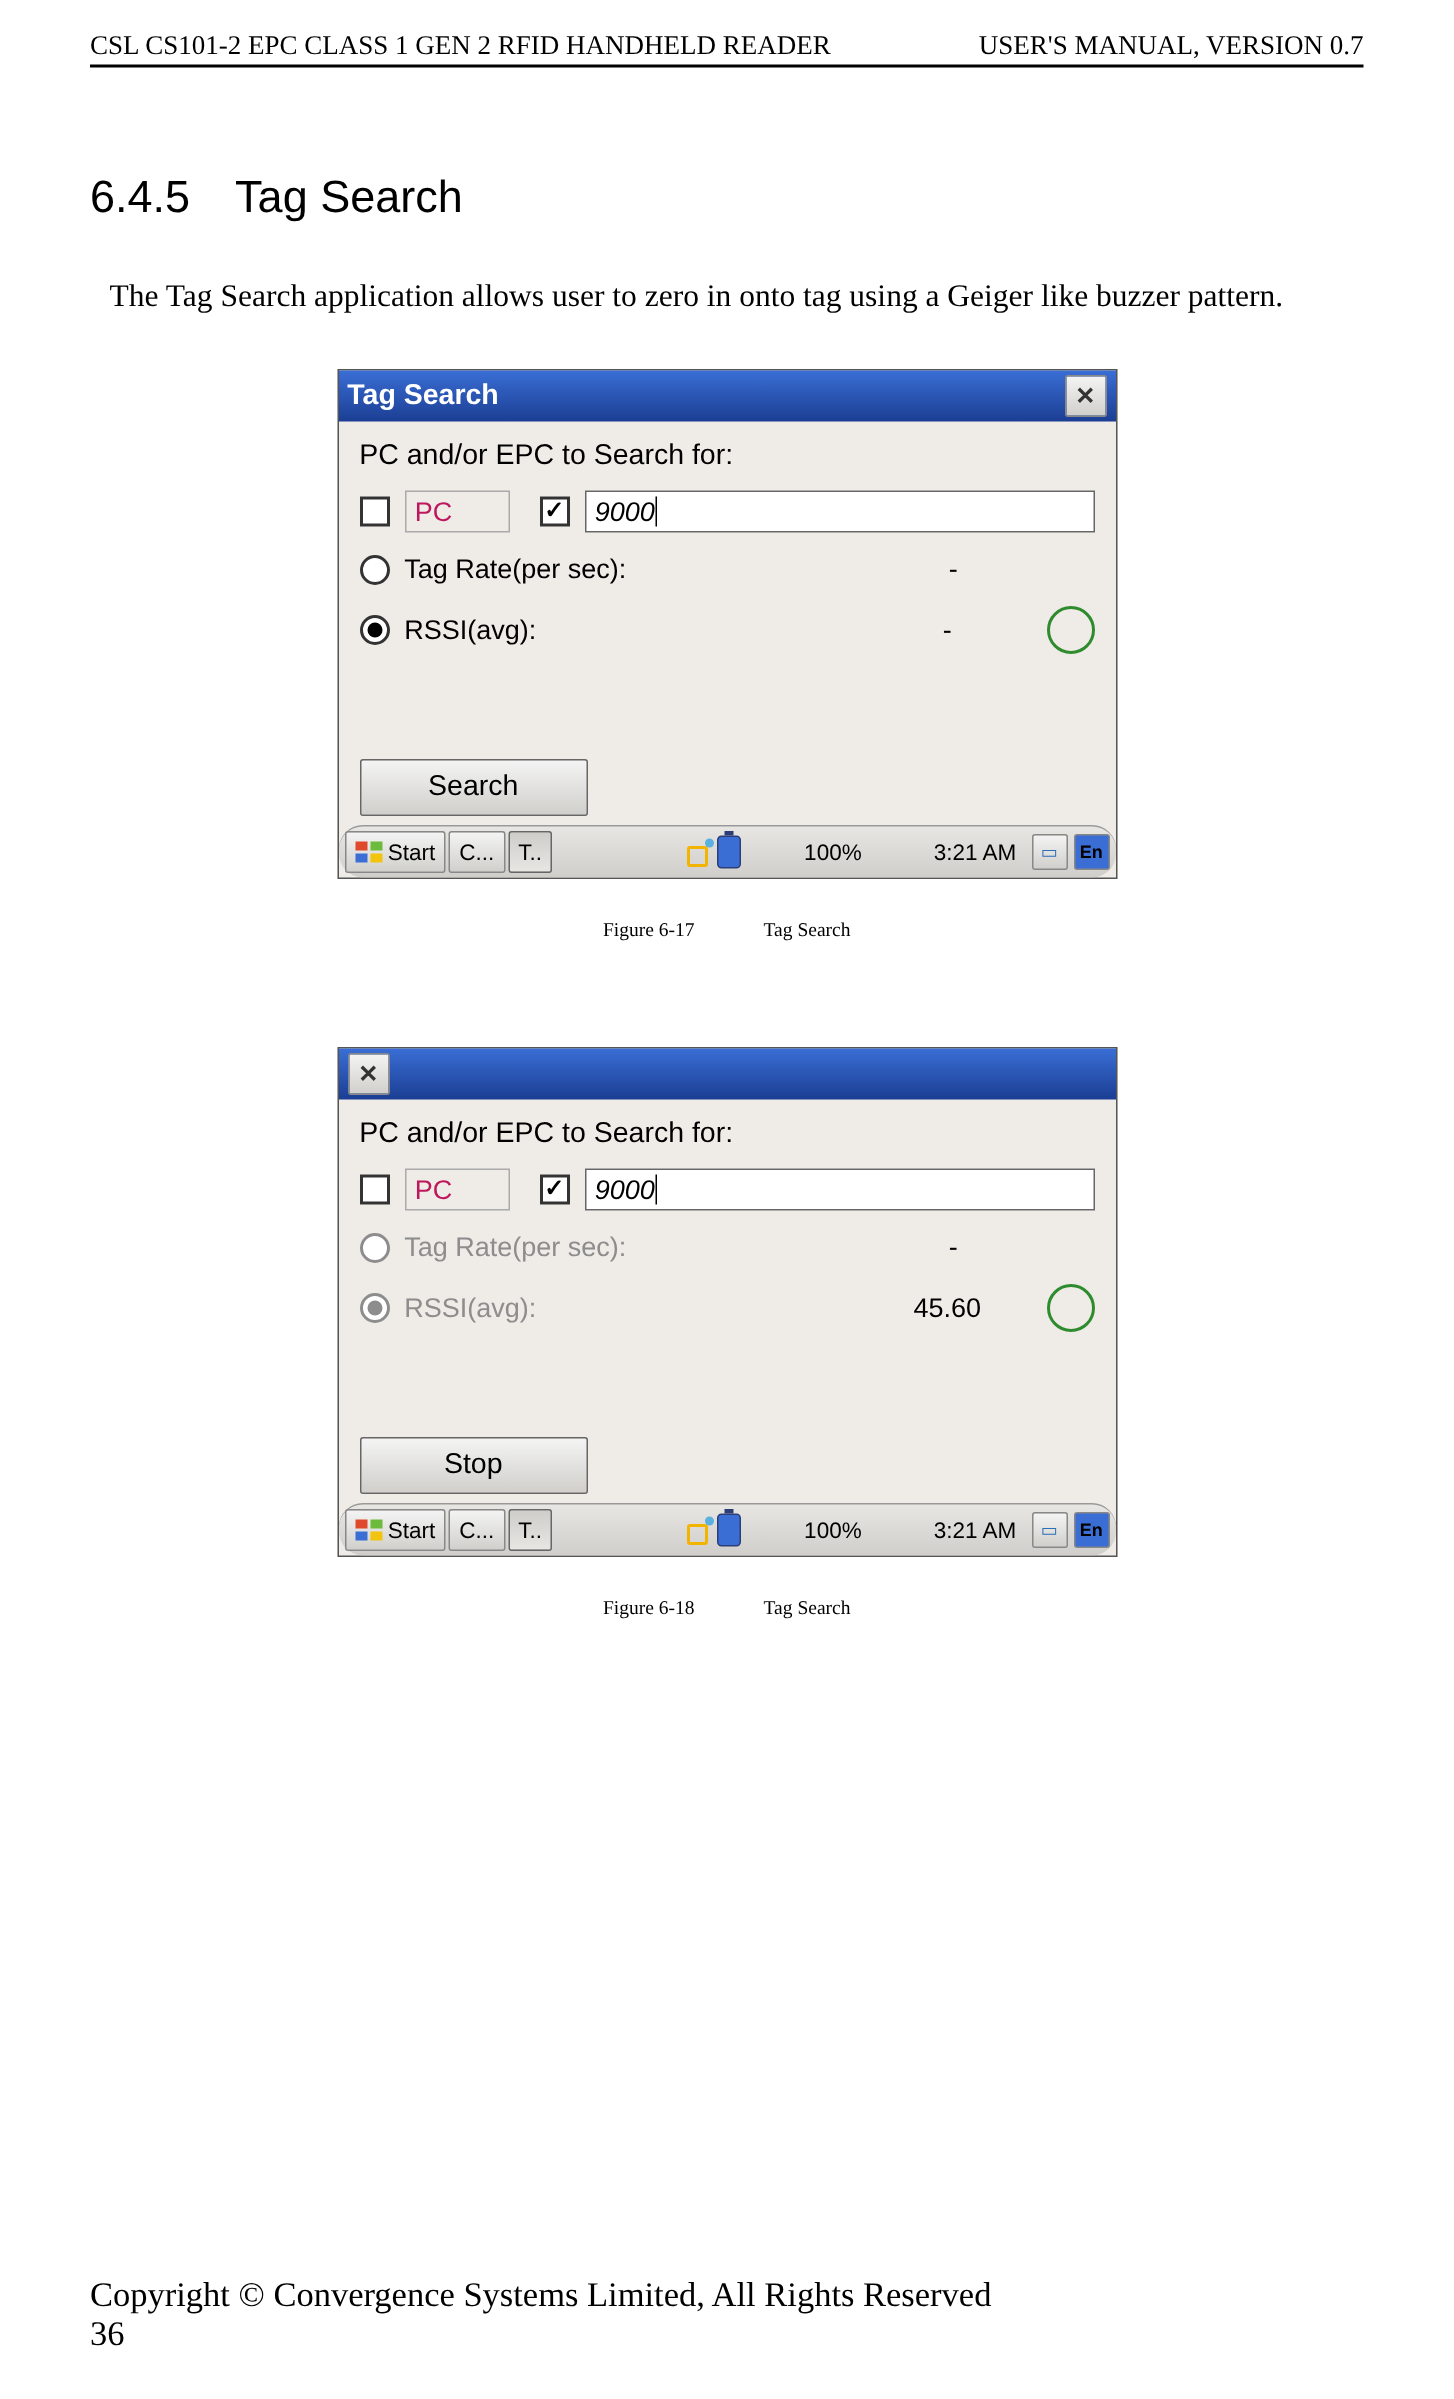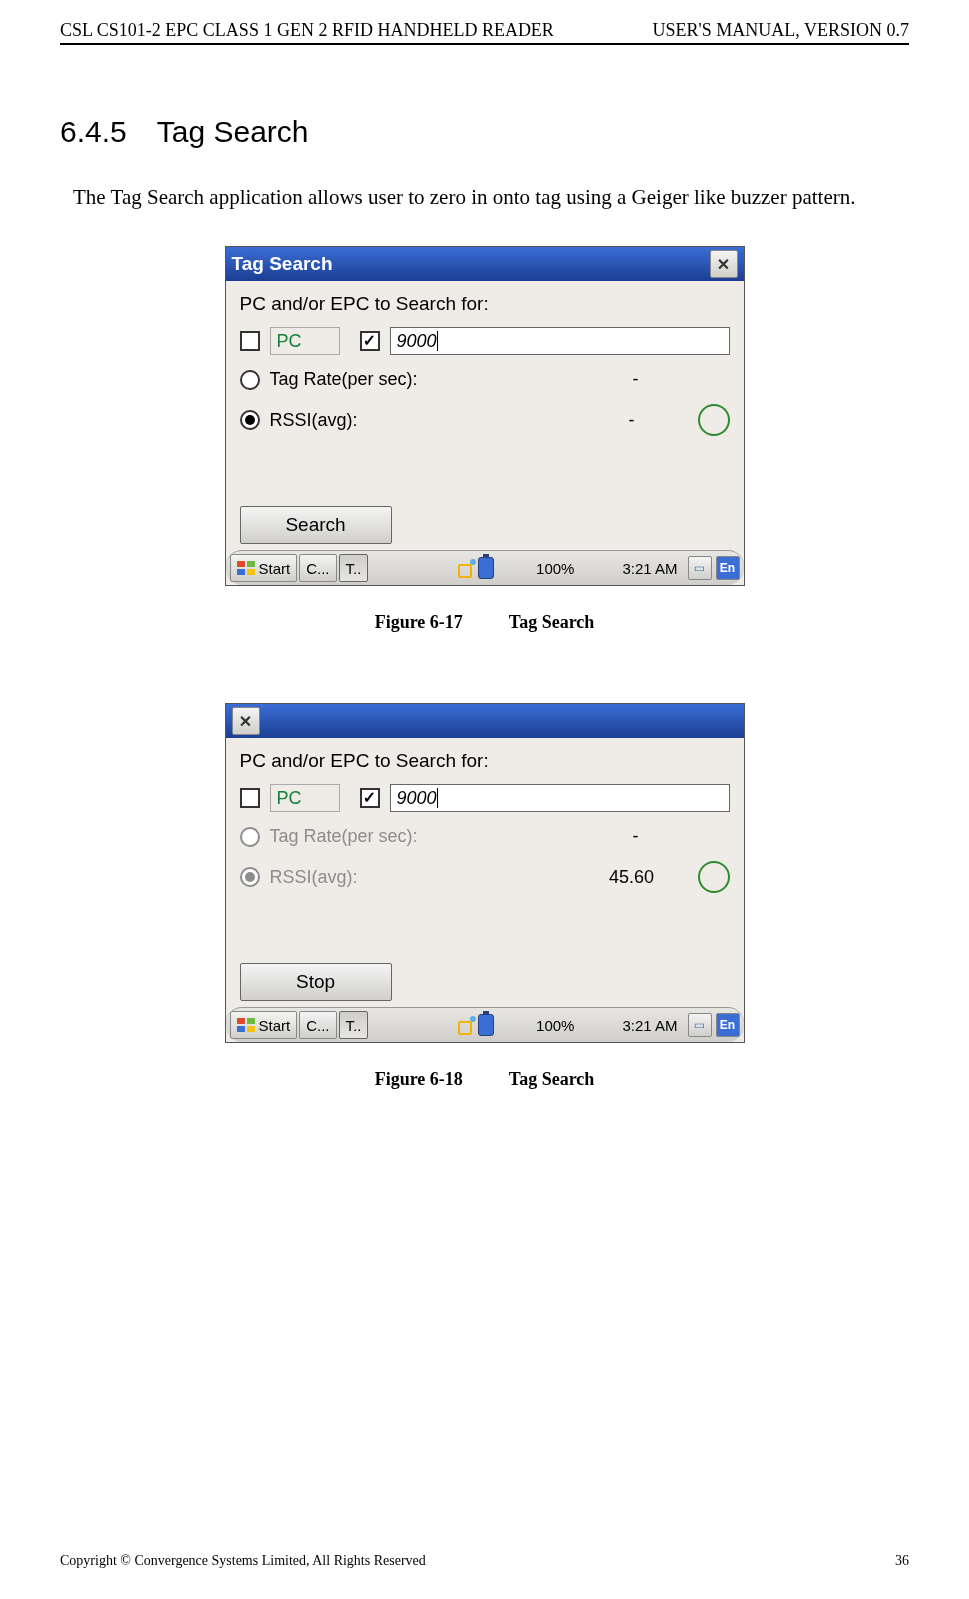--- a/index.html
+++ b/index.html
@@ -36,33 +36,34 @@
     margin-top: 36px;
     margin-left: 13px;
   }
   .fig-wrap {
     margin-top: 36px;
     display: flex;
     flex-direction: column;
     align-items: center;
   }
   .caption {
-    font-weight: bold;
-    font-size: 18px;
+    font-weight: normal;
+    font-size: 13px;
     margin-top: 26px;
   }
   .caption .cap-gap { display:inline-block; width: 46px;}
   .footer {
     position: absolute;
     bottom: 30px;
     left: 60px;
     right: 60px;
     display: flex;
     justify-content: space-between;
-    font-size: 14px;
+    font-size: 23px;
+    flex-direction: column;
   }
 
   
   .app {
     width: 518px;
     border: 1px solid #555;
     font-family: Tahoma, Arial, sans-serif;
     font-size: 18px;
     background: #efebe7;
   }
@@ -121,21 +122,21 @@
     border: 1px solid #666;
     background: #fff;
     height: 28px;
     box-sizing: border-box;
     padding: 2px 6px;
     font-size: 18px;
     display: inline-flex;
     align-items: center;
     position: relative;
   }
-  .pc-box { width: 70px; color:#15803d; background:#efebe7; border-color:#aaa;}
+  .pc-box { width: 70px; color:#be185d; background:#efebe7; border-color:#aaa;}
   .epc-box { flex:1;font-style:italic; }
   .caret {
     display: inline-block;
     width: 1px; height: 20px; background:#000;
   }
   .value-col {
     width: 100px;
     text-align: center;
   }
   .led {
@@ -199,21 +200,21 @@
   .net-ic::after{content:"";position:absolute;width:6px;height:6px;background:#5ab0e0;border-radius:50%;right:-2px;top:-1px;}
   .batt{
     width:14px;height:20px;background:#3a6ed5;border:1px solid #2c3e78;border-radius:3px;display:inline-block;position:relative;
   }
   .batt::before{content:"";position:absolute;top:-4px;left:4px;width:6px;height:3px;background:#2c3e78;}
   .clock{padding:0 6px;font-size:15px;margin-left:32px;}
   .sq-ic{
     width:22px;height:22px;display:inline-flex;align-items:center;justify-content:center;border:1px solid #888;background:linear-gradient(#f4f4f4,#d0cfcb);border-radius:2px;font-size:12px;
   }
   .sq-ic.desk{color:#2c6fb8;}
-  .sq-ic.kbd{background:#3a6ed5;color:#ffffff;font-weight:bold;}
+  .sq-ic.kbd{background:#3a6ed5;color:#000000;font-weight:bold;}
   .spacer-row { height: 48px;}
 </style>
 </head>
 <body>
 
 <div class="page">
 
   <div class="header-line">
     <span>CSL CS101-2 EPC CLASS 1 GEN 2 RFID HANDHELD READER</span>
     <span>USER'S  MANUAL,  VERSION  0.7</span>

